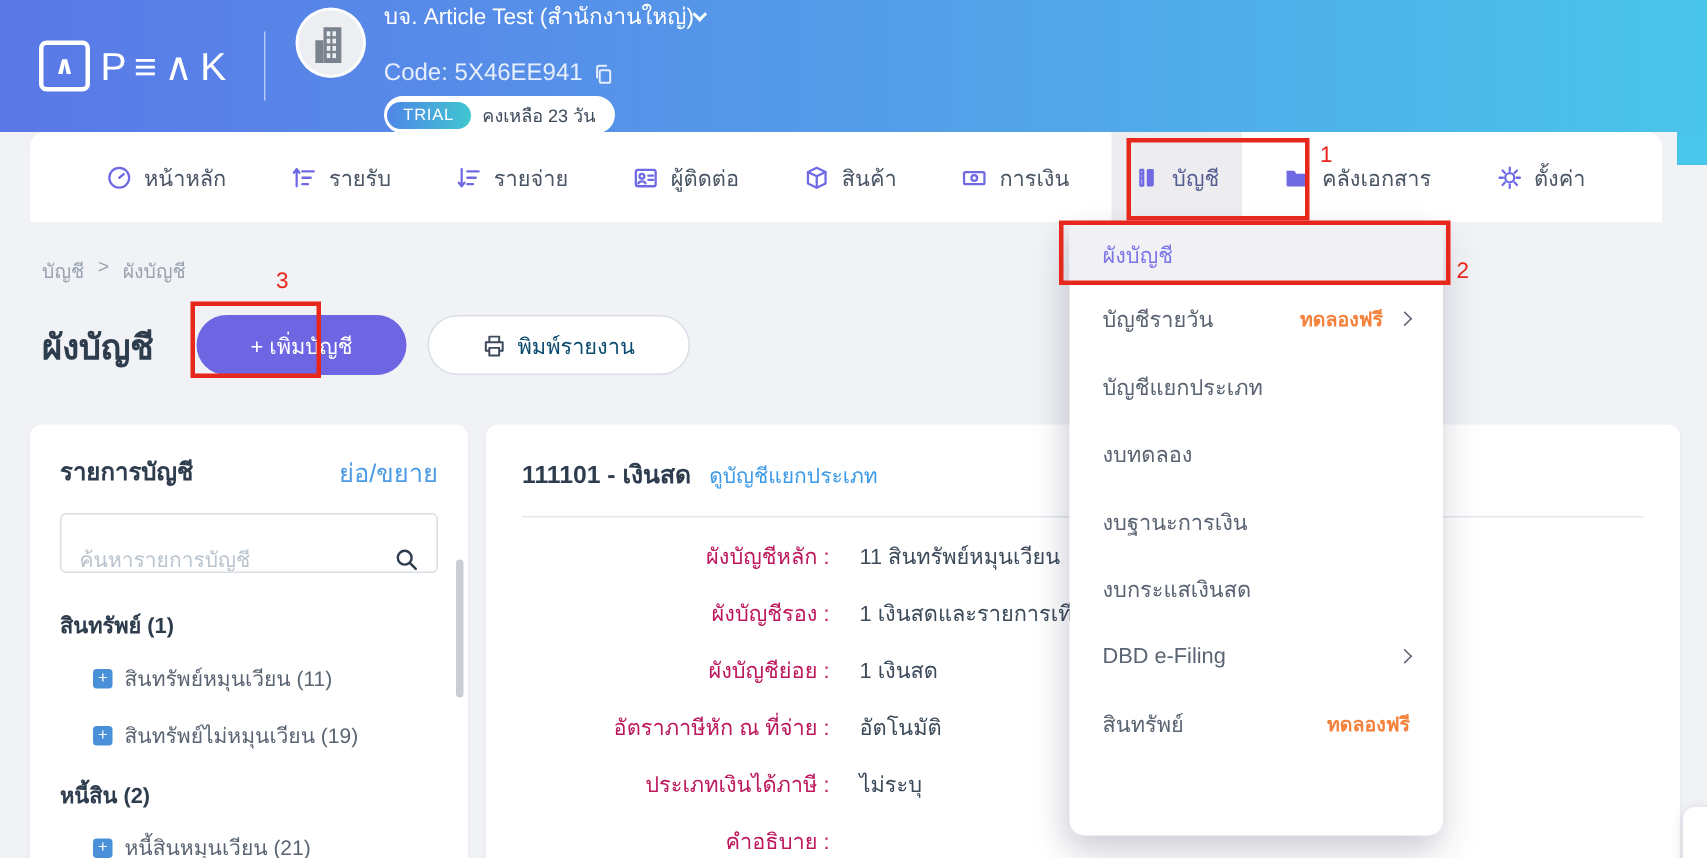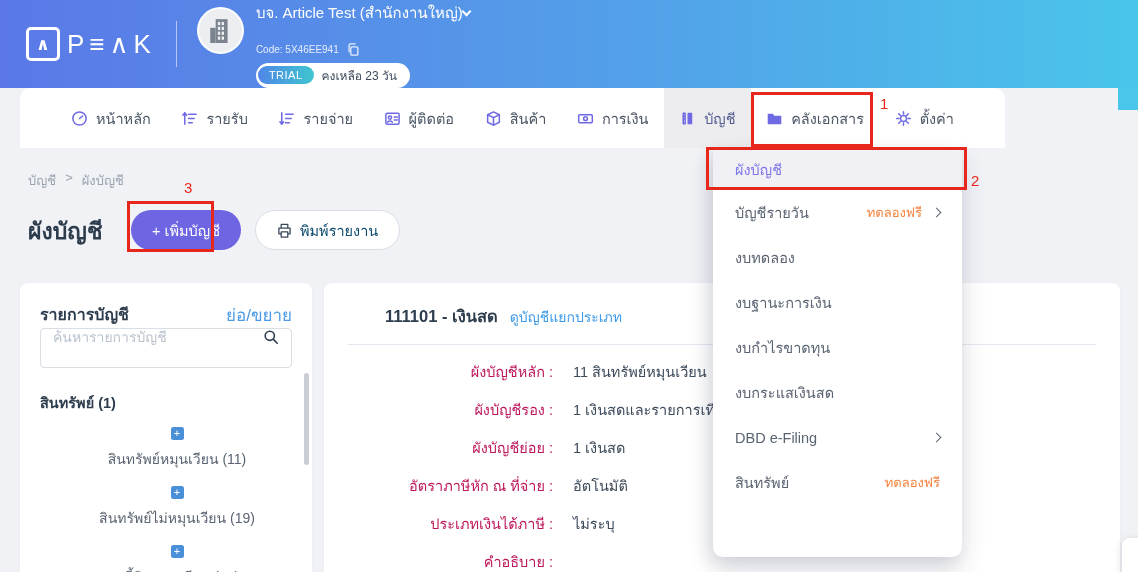--- a/index.html
+++ b/index.html
@@ -17,21 +17,21 @@
   }
   .logo { display:flex; align-items:center; gap:7px; cursor:pointer; }
   .logo-box { width:34px; height:34px; border:3px solid #fff; border-radius:5px;
     display:grid; place-items:center; font-size:17px; font-weight:bold; }
   .logo-text { font-size:26px; letter-spacing:5px; font-weight:500; }
   .logo-divider { width:1px; height:46px; background:rgba(255,255,255,.55); margin:0 20px; }
   .company { display:flex; align-items:flex-start; gap:12px; }
   .company-avatar { width:47px; height:47px; border-radius:50%; background:#eceef1;
     border:2px solid rgba(255,255,255,.85); display:grid; place-items:center; margin-top:6px; }
   .company-name-row { display:flex; align-items:center; font-size:15px; cursor:pointer; }
-  .company-code-row { display:flex; align-items:center; gap:7px; font-size:10px;
+  .company-code-row { display:flex; align-items:center; gap:7px; font-size:16px;
     color:rgba(255,255,255,.85); margin-top:17px; }
   .trial-pill { display:inline-flex; align-items:center; background:#fff; border-radius:13px;
     padding:2px; margin-top:6px; height:25px; }
   .trial-tag { background:linear-gradient(90deg,#4f86e8,#3fc6cf); color:#fff; font-size:11px;
     padding:3px 11px; border-radius:11px; letter-spacing:.5px; }
   .trial-days { color:#3c4a5a; font-size:12px; padding:0 11px 0 8px; }
   .chev { display:inline-block; width:7px; height:7px; border-right:2px solid currentColor;
     border-bottom:2px solid currentColor; transform:rotate(45deg); margin-top:-3px; }
   .top-actions { margin-left:auto; display:flex; align-items:center; gap:21px; }
   .icon-help { width:19px; height:21px; background:#fff; border-radius:3px;
@@ -43,88 +43,88 @@
   .lang { font-size:15px; border-bottom:1.5px solid #fff; padding-bottom:2px; cursor:pointer; }
   .user { display:flex; align-items:center; gap:9px; font-size:15px; cursor:pointer; }
   .user-avatar { width:34px; height:34px; border-radius:50%; background:#3f9ced;
     border:2px solid rgba(255,255,255,.95); display:grid; place-items:center;
     font-size:6px; font-weight:bold; letter-spacing:.5px; }
   .corner-teal { position:absolute; left:1118px; top:88px; width:20px; height:22px;
     background:#4ac6ea; z-index:1; }
 
   
   .nav {
-    position:absolute; left:20px; top:88px; width:985px; height:60px; background:#fff;
+    position:absolute; left:20px; top:88px; width:1088px; height:60px; background:#fff;
     border-radius:10px 10px 0 0; display:flex; align-items:stretch;
     justify-content:space-between; padding:0 36px; z-index:3;
   }
   .nav-item { display:flex; align-items:center; gap:8px; padding:0 15px; font-size:14.5px;
     color:#4a5565; cursor:pointer; white-space:nowrap; }
   .nav-item.selected { background:#ededef; color:#555e92; }
   .nav-icon { display:grid; place-items:center; }
   .nav-icon svg { stroke:#6f6ae4; fill:none; stroke-width:1.6; stroke-linecap:round; stroke-linejoin:round; }
 
   
   .breadcrumb { position:absolute; left:28px; top:170px; font-size:13px; color:#9aa4b0;
     display:flex; gap:9px; z-index:1; }
   .page-title { position:absolute; left:28px; top:213px; font-size:23px; font-weight:bold;
     color:#2e3d4e; z-index:1; }
   .btn-row { position:absolute; left:131px; top:210px; display:flex; gap:14px;
     align-items:center; z-index:1; }
-  .btn { height:40px; border-radius:20px; padding:0 21px; display:inline-flex;
+  .btn { height:40px; border-radius:20px; padding:0 36px; display:inline-flex;
     align-items:center; gap:8px; font-size:14.5px; border:none; cursor:pointer;
     font-family:inherit; white-space:nowrap; }
   .btn-purple { background:#6e65e2; color:#fff; }
   .btn-teal { background:#3ab7b9; color:#fff; }
   .btn-white { background:#fff; border:1px solid #d9dee5; color:#0c4a6e; }
 
   
   .side-card { position:absolute; left:20px; top:283px; width:292px; height:320px;
     background:#fff; border-radius:8px; padding:18px 20px; z-index:1;
     box-shadow:0 1px 3px rgba(30,40,70,.05); }
   .side-head { display:flex; justify-content:space-between; align-items:center; }
   .side-title { font-size:16px; font-weight:bold; color:#2e3d4e; }
   .side-toggle { font-size:17px; color:#4a9ae4; cursor:pointer; }
-  .search-box { margin-top:0; height:40px; border:1px solid #d9dee5; border-radius:4px;
-    display:flex; align-items:flex-start; padding:0 12px; gap:8px; background:#fff; }
+  .search-box { margin-top:14px; height:40px; border:1px solid #d9dee5; border-radius:4px;
+    display:flex; align-items:flex-end; padding:0 12px; gap:8px; background:#fff; }
   .search-box input { border:none; outline:none; flex:1; min-width:0; font-size:14px;
     color:#3c4a5a; background:transparent; font-family:inherit; }
   .search-box input::placeholder { color:#b9c3cd; }
   .tree { margin-top:14px; }
   .tree-row.group { font-weight:bold; color:#2e3d4e; font-size:14.5px; padding:9px 0 5px; }
   .tree-row.child { display:flex; gap:8px; align-items:center; color:#5a6472; font-size:14px;
-    padding:8px 0 8px 22px; cursor:pointer;flex-direction:column; }
+    padding:8px 0 8px 22px; cursor:pointer; }
   .plus-box { width:13px; height:13px; background:#4a90d9; border-radius:2.5px; color:#fff;
     display:grid; place-items:center; flex:none; font-size:11px; line-height:1; }
   .plus-box::before { content:"+"; }
   .side-scrollbar { position:absolute; right:3px; top:90px; width:5px; height:92px;
     background:#c9cdd4; border-radius:3px; }
 
   
   .main-card { position:absolute; left:324px; top:283px; width:796px; height:320px;
     background:#fff; border-radius:8px; padding:20px 24px; z-index:1;
     box-shadow:0 1px 3px rgba(30,40,70,.05); }
   .detail-head { display:flex; gap:12px; align-items:baseline; }
-  .detail-title { font-size:16.5px; font-weight:bold; color:#2e3d4e;margin-left:37px; }
+  .detail-title { font-size:16.5px; font-weight:bold; color:#2e3d4e; }
   .detail-link { font-size:14px; color:#3d9ae8; cursor:pointer; }
   .detail-divider { margin-top:15px; height:1px; background:#e3e7f0; }
   .fields { margin-top:17px; display:flex; flex-direction:column; gap:17px; }
   .field-row { display:flex; font-size:14.5px; line-height:21px; }
   .field-label { width:205px; text-align:right; color:#be185d; flex:none; }
   .field-value { margin-left:20px; color:#3c4a5a; white-space:nowrap; }
 
   
   .menu { position:absolute; left:713px; top:148px; width:249px; height:409px; background:#fff;
     border-radius:0 0 10px 10px; z-index:10; padding-bottom:5px;
     box-shadow:0 12px 26px rgba(30,40,70,.16), -5px 6px 16px rgba(30,40,70,.08); }
   .menu-item { height:45px; display:flex; align-items:center; justify-content:space-between;
     padding:0 22px; font-size:14.5px; color:#5a6472; cursor:pointer; }
   .menu-item.selected { height:42px; background:#f1f1f5; color:#7d76e8; }
   .menu-right { display:flex; align-items:center; gap:11px; }
-  .menu-badge { color:#f5823c; font-size:13px; font-weight:normal; }
+  .menu-badge { color:#f5823c; font-size:13px; font-weight:bold; }
   .menu-chevron { display:inline-block; width:7px; height:7px;
     border-right:1.8px solid #5a6472; border-bottom:1.8px solid #5a6472;
     transform:rotate(-45deg); }
 
   
   .ann-box { position:absolute; border:3px solid #e8271c; z-index:50; pointer-events:none; }
   .ann1 { left:751px; top:92px; width:122px; height:55px; }
   .ann2 { left:706px; top:147px; width:261px; height:43px; }
   .ann3 { left:127px; top:201px; width:87px; height:51px; }
   .ann-num { position:absolute; color:#e8271c; font-size:15px; z-index:50; pointer-events:none; }
@@ -300,20 +300,21 @@
   <div class="tree">
     <div class="tree-row group">สินทรัพย์ (1)</div>
     <div class="tree-row child">
       <span class="plus-box"></span>
       <span>สินทรัพย์หมุนเวียน (11)</span>
     </div>
     <div class="tree-row child">
       <span class="plus-box"></span>
       <span>สินทรัพย์ไม่หมุนเวียน (19)</span>
     </div>
+    <div class="tree-row group">หนี้สิน (2)</div>
     <div class="tree-row child">
       <span class="plus-box"></span>
       <span>หนี้สินหมุนเวียน (21)</span>
     </div>
 
   </div>
   <div class="side-scrollbar"></div>
 </section>
 
 <section class="main-card">
@@ -355,27 +356,27 @@
     <span>ผังบัญชี</span>
   </div>
   <div class="menu-item">
     <span>บัญชีรายวัน</span>
     <span class="menu-right">
       <span class="menu-badge">ทดลองฟรี</span>
       <span class="menu-chevron"></span>
     </span>
   </div>
   <div class="menu-item">
+    <span>บัญชีแยกประเภท</span>
+  </div>
+  <div class="menu-item">
     <span>งบทดลอง</span>
   </div>
   <div class="menu-item">
     <span>งบฐานะการเงิน</span>
-  </div>
-  <div class="menu-item">
-    <span>งบกำไรขาดทุน</span>
   </div>
   <div class="menu-item">
     <span>งบกระแสเงินสด</span>
   </div>
   <div class="menu-item">
     <span>DBD e-Filing</span>
     <span class="menu-right">
         <span class="menu-chevron"></span>
       </span>
   </div>

